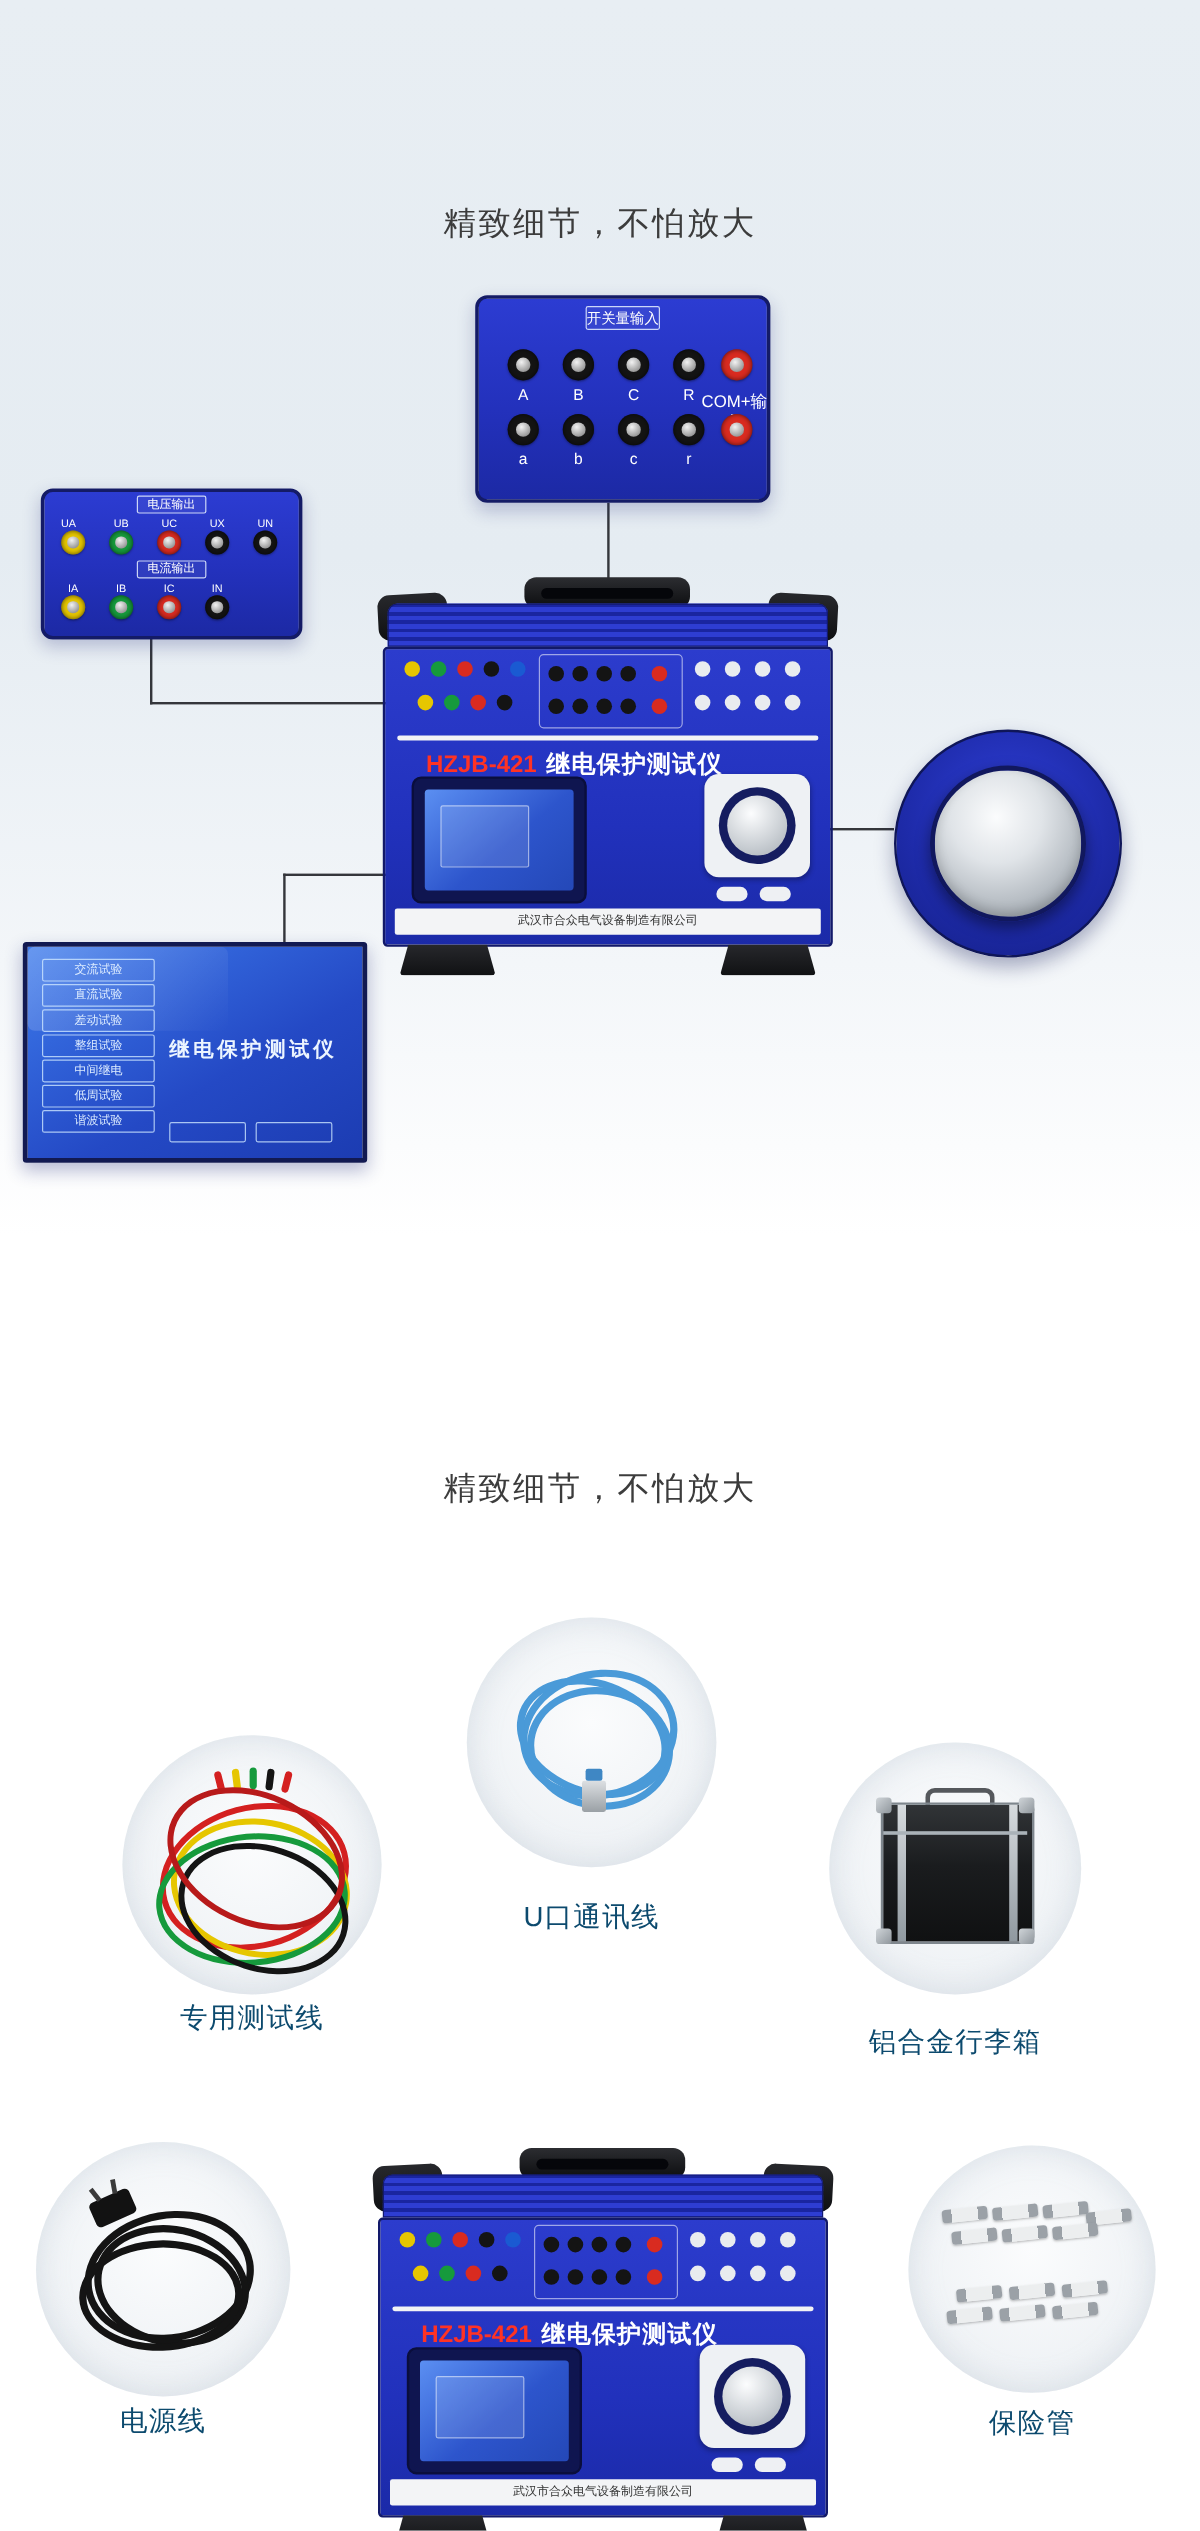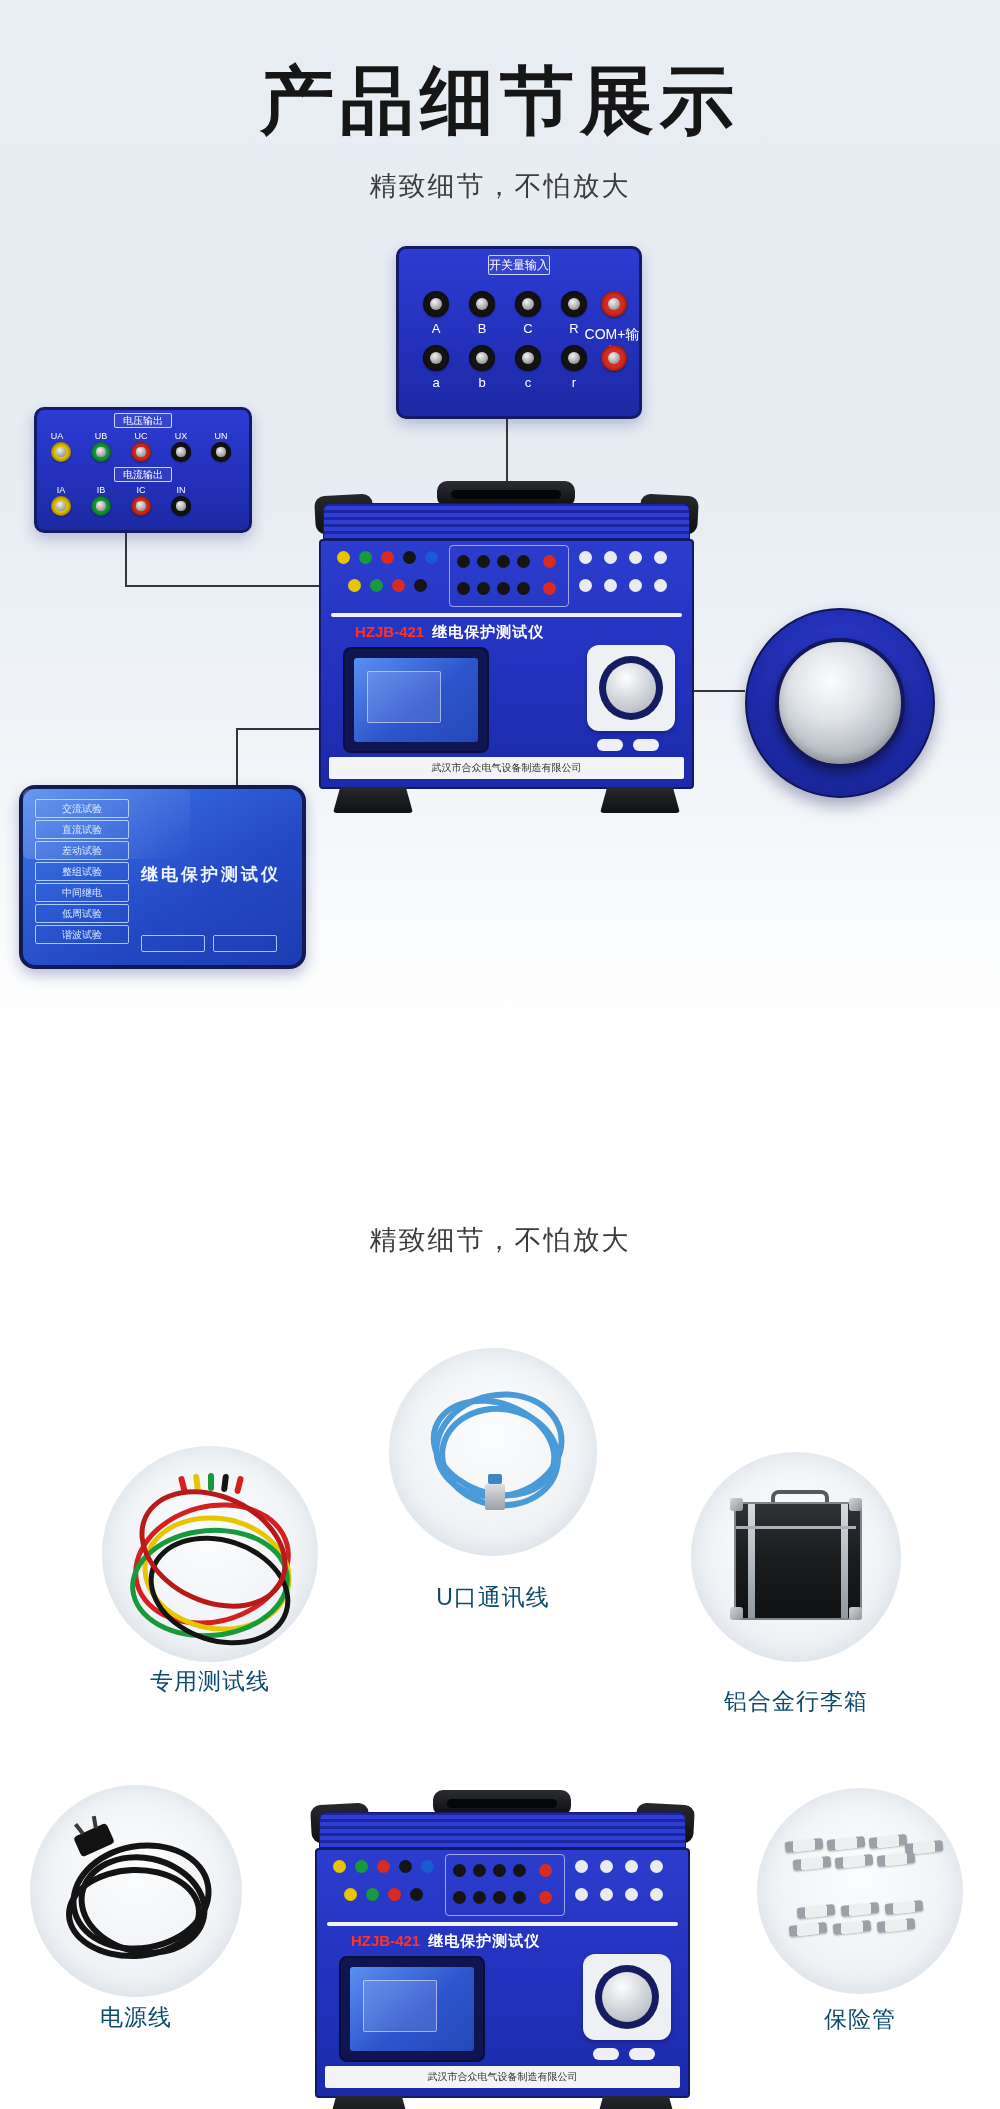--- a/index.html
+++ b/index.html
@@ -28,21 +28,21 @@
   .jack{position:absolute;width:26px;height:26px;border-radius:50%;background:var(--c,#141414);
     box-shadow:inset 0 0 4px rgba(0,0,0,.65),0 1px 2px rgba(0,0,0,.4);}
   .jack::after{content:"";position:absolute;left:27%;top:27%;width:46%;height:46%;border-radius:50%;
     background:radial-gradient(circle at 38% 32%,#f2f2f2,#969696 75%);}
   .jack.sm{width:20px;height:20px;}
   .jlabel{position:absolute;width:26px;text-align:center;color:#fff;font-size:13px;}
   .jlabel.sm{width:24px;font-size:9px;}
   .comlabel{position:absolute;width:66px;text-align:center;color:#fff;font-size:14px;}
 
   
-  .lcdpanel{position:absolute;border:4px solid #121a52;border-radius:16px;box-sizing:border-box;
+  .lcdpanel{position:absolute;border:4px solid #121a52;border-radius:3px;box-sizing:border-box;
     background:linear-gradient(150deg,#3d7bec 0%,#2449c5 60%,#1c3cb2 100%);
     box-shadow:0 6px 14px rgba(30,40,120,.3);font-family:Liberation Serif, serif;}
   .lcdpanel::before{content:"";position:absolute;left:0;top:0;width:60%;height:40%;
     background:linear-gradient(135deg,rgba(255,255,255,.22),rgba(255,255,255,0));border-radius:6px;}
   .lcdbox{position:absolute;border:1px solid rgba(205,230,255,.8);color:#ddecff;font-size:10px;
     line-height:17px;text-align:center;border-radius:2px;}
   .lcdtitle{position:absolute;left:118px;top:74px;font-size:17px;color:#ecf5ff;
     letter-spacing:3px;font-weight:bold;}
 
   
@@ -72,21 +72,21 @@
   .dots{position:absolute;width:13px;height:13px;border-radius:50%;}
   .g1a{left:16px;top:10px;background:#e6c600;box-shadow:22px 0 #169a3c,44px 0 #d92b20,66px 0 #141414,88px 0 #1a5ad2;}
   .g1b{left:27px;top:38px;background:#e6c600;box-shadow:22px 0 #169a3c,44px 0 #d92b20,66px 0 #141414;}
   .g2box{position:absolute;left:128px;top:4px;width:118px;height:60px;
     border:1px solid rgba(255,255,255,.55);border-radius:4px;}
   .g2a{left:7px;top:9px;background:#141414;box-shadow:20px 0 #141414,40px 0 #141414,60px 0 #141414,86px 0 #d92b20;}
   .g2b{left:7px;top:36px;background:#141414;box-shadow:20px 0 #141414,40px 0 #141414,60px 0 #141414,86px 0 #d92b20;}
   .g3a{left:258px;top:10px;background:#e9ecef;box-shadow:25px 0 #e9ecef,50px 0 #e9ecef,75px 0 #e9ecef;}
   .g3b{left:258px;top:38px;background:#e9ecef;box-shadow:25px 0 #e9ecef,50px 0 #e9ecef,75px 0 #e9ecef;}
   .d-div{position:absolute;left:10px;right:10px;top:72px;height:4px;background:#f2f3f5;border-radius:2px;}
-  .d-name{position:absolute;left:34px;top:82px;font-size:15px;font-weight:bold;white-space:nowrap;text-align:right;}
+  .d-name{position:absolute;left:34px;top:82px;font-size:20px;font-weight:bold;white-space:nowrap;text-align:right;}
   .d-model{color:#ff3324;margin-right:8px;}
   .d-title{color:#ffffff;letter-spacing:1px;}
   .d-screen{position:absolute;left:22px;top:106px;width:142px;height:102px;background:#0f1550;
     border:2px solid #0a0e3c;border-radius:8px;}
   .d-screen::before{content:"";position:absolute;inset:9px;border-radius:3px;
     background:linear-gradient(140deg,#5b8ff2 0%,#2d55cc 55%,#2448b8 100%);}
   .d-screen::after{content:"";position:absolute;left:22px;top:22px;width:72px;height:50px;
     border:1px solid rgba(255,255,255,.5);background:rgba(255,255,255,.12);border-radius:2px;}
   .d-knobpanel{position:absolute;left:266px;top:104px;width:88px;height:86px;background:#eef1f4;
     border-radius:12px;box-shadow:0 2px 4px rgba(0,0,0,.3);}
@@ -136,21 +136,20 @@
     background:linear-gradient(90deg,#9ba1a7 0 8px,#eceeef 8px 30px,#9ba1a7 30px);
     box-shadow:0 1px 2px rgba(0,0,0,.25);}
 </style>
 </head>
 <body>
 
 <div class="page">
 
   <div class="hero-bg"></div>
 
-  <h1 class="sec-title" style="top:52px;">产品细节展示</h1>
   <div class="sec-sub" style="top:168px;">精致细节，不怕放大</div>
 
   <div class="cline" style="left:506px;top:419px;width:2px;height:88px;"></div>
   <div class="cline" style="left:125px;top:531px;width:2px;height:56px;"></div>
   <div class="cline" style="left:125px;top:585px;width:220px;height:2px;"></div>
   <div class="cline" style="left:630px;top:690px;width:115px;height:2px;"></div>
   <div class="cline" style="left:236px;top:728px;width:110px;height:2px;"></div>
   <div class="cline" style="left:236px;top:728px;width:2px;height:57px;"></div>
 
   <div class="panel" style="left:396px;top:246px;width:246px;height:173px;">

